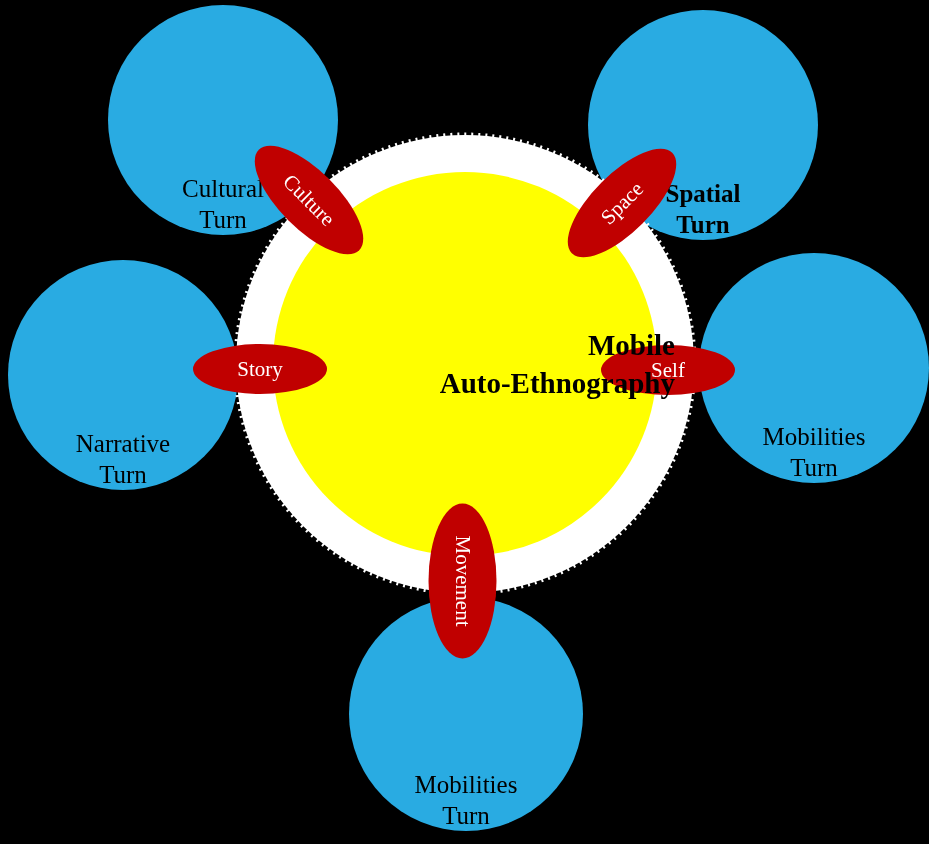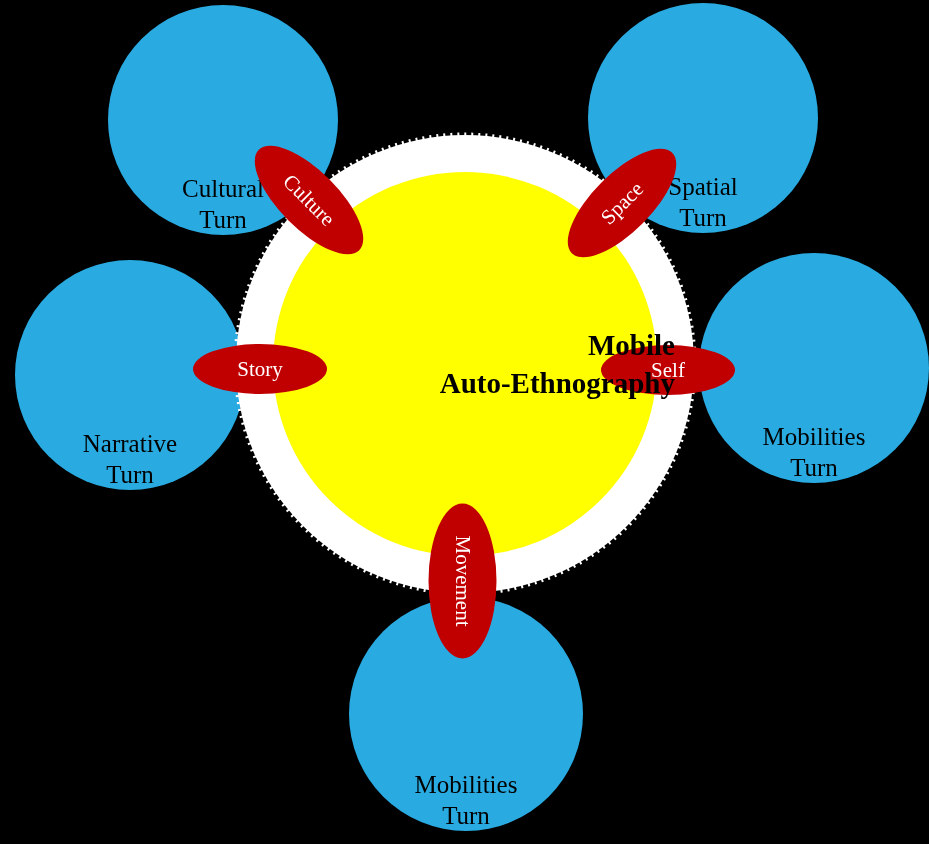--- a/index.html
+++ b/index.html
@@ -29,22 +29,22 @@
     justify-content: center;
   }
   .node .node-label {
     color: #000000;
     font-size: 25px;
     line-height: 31px;
     text-align: center;
     white-space: pre-line;
   }
   .node--cultural   { left: 108px; top: 5px; }
-  .node--spatial    { left: 588px; top: 3px; }
-  .node--narrative  { left: 15px;   top: 260px; font-family: Liberation Serif, serif; }
+  .node--spatial    { left: 588px; top: 10px; font-weight: bold; }
+  .node--narrative  { left: 8px;   top: 260px; font-family: Liberation Serif, serif; }
   .node--reflexive  { left: 699px; top: 253px; }
   .node--mobilities { left: 349px; top: 597px; width: 234px; height: 234px; }
 
   
   .core-svg {
     position: absolute;
     left: 0;
     top: 0;
     z-index: 2;
   }

